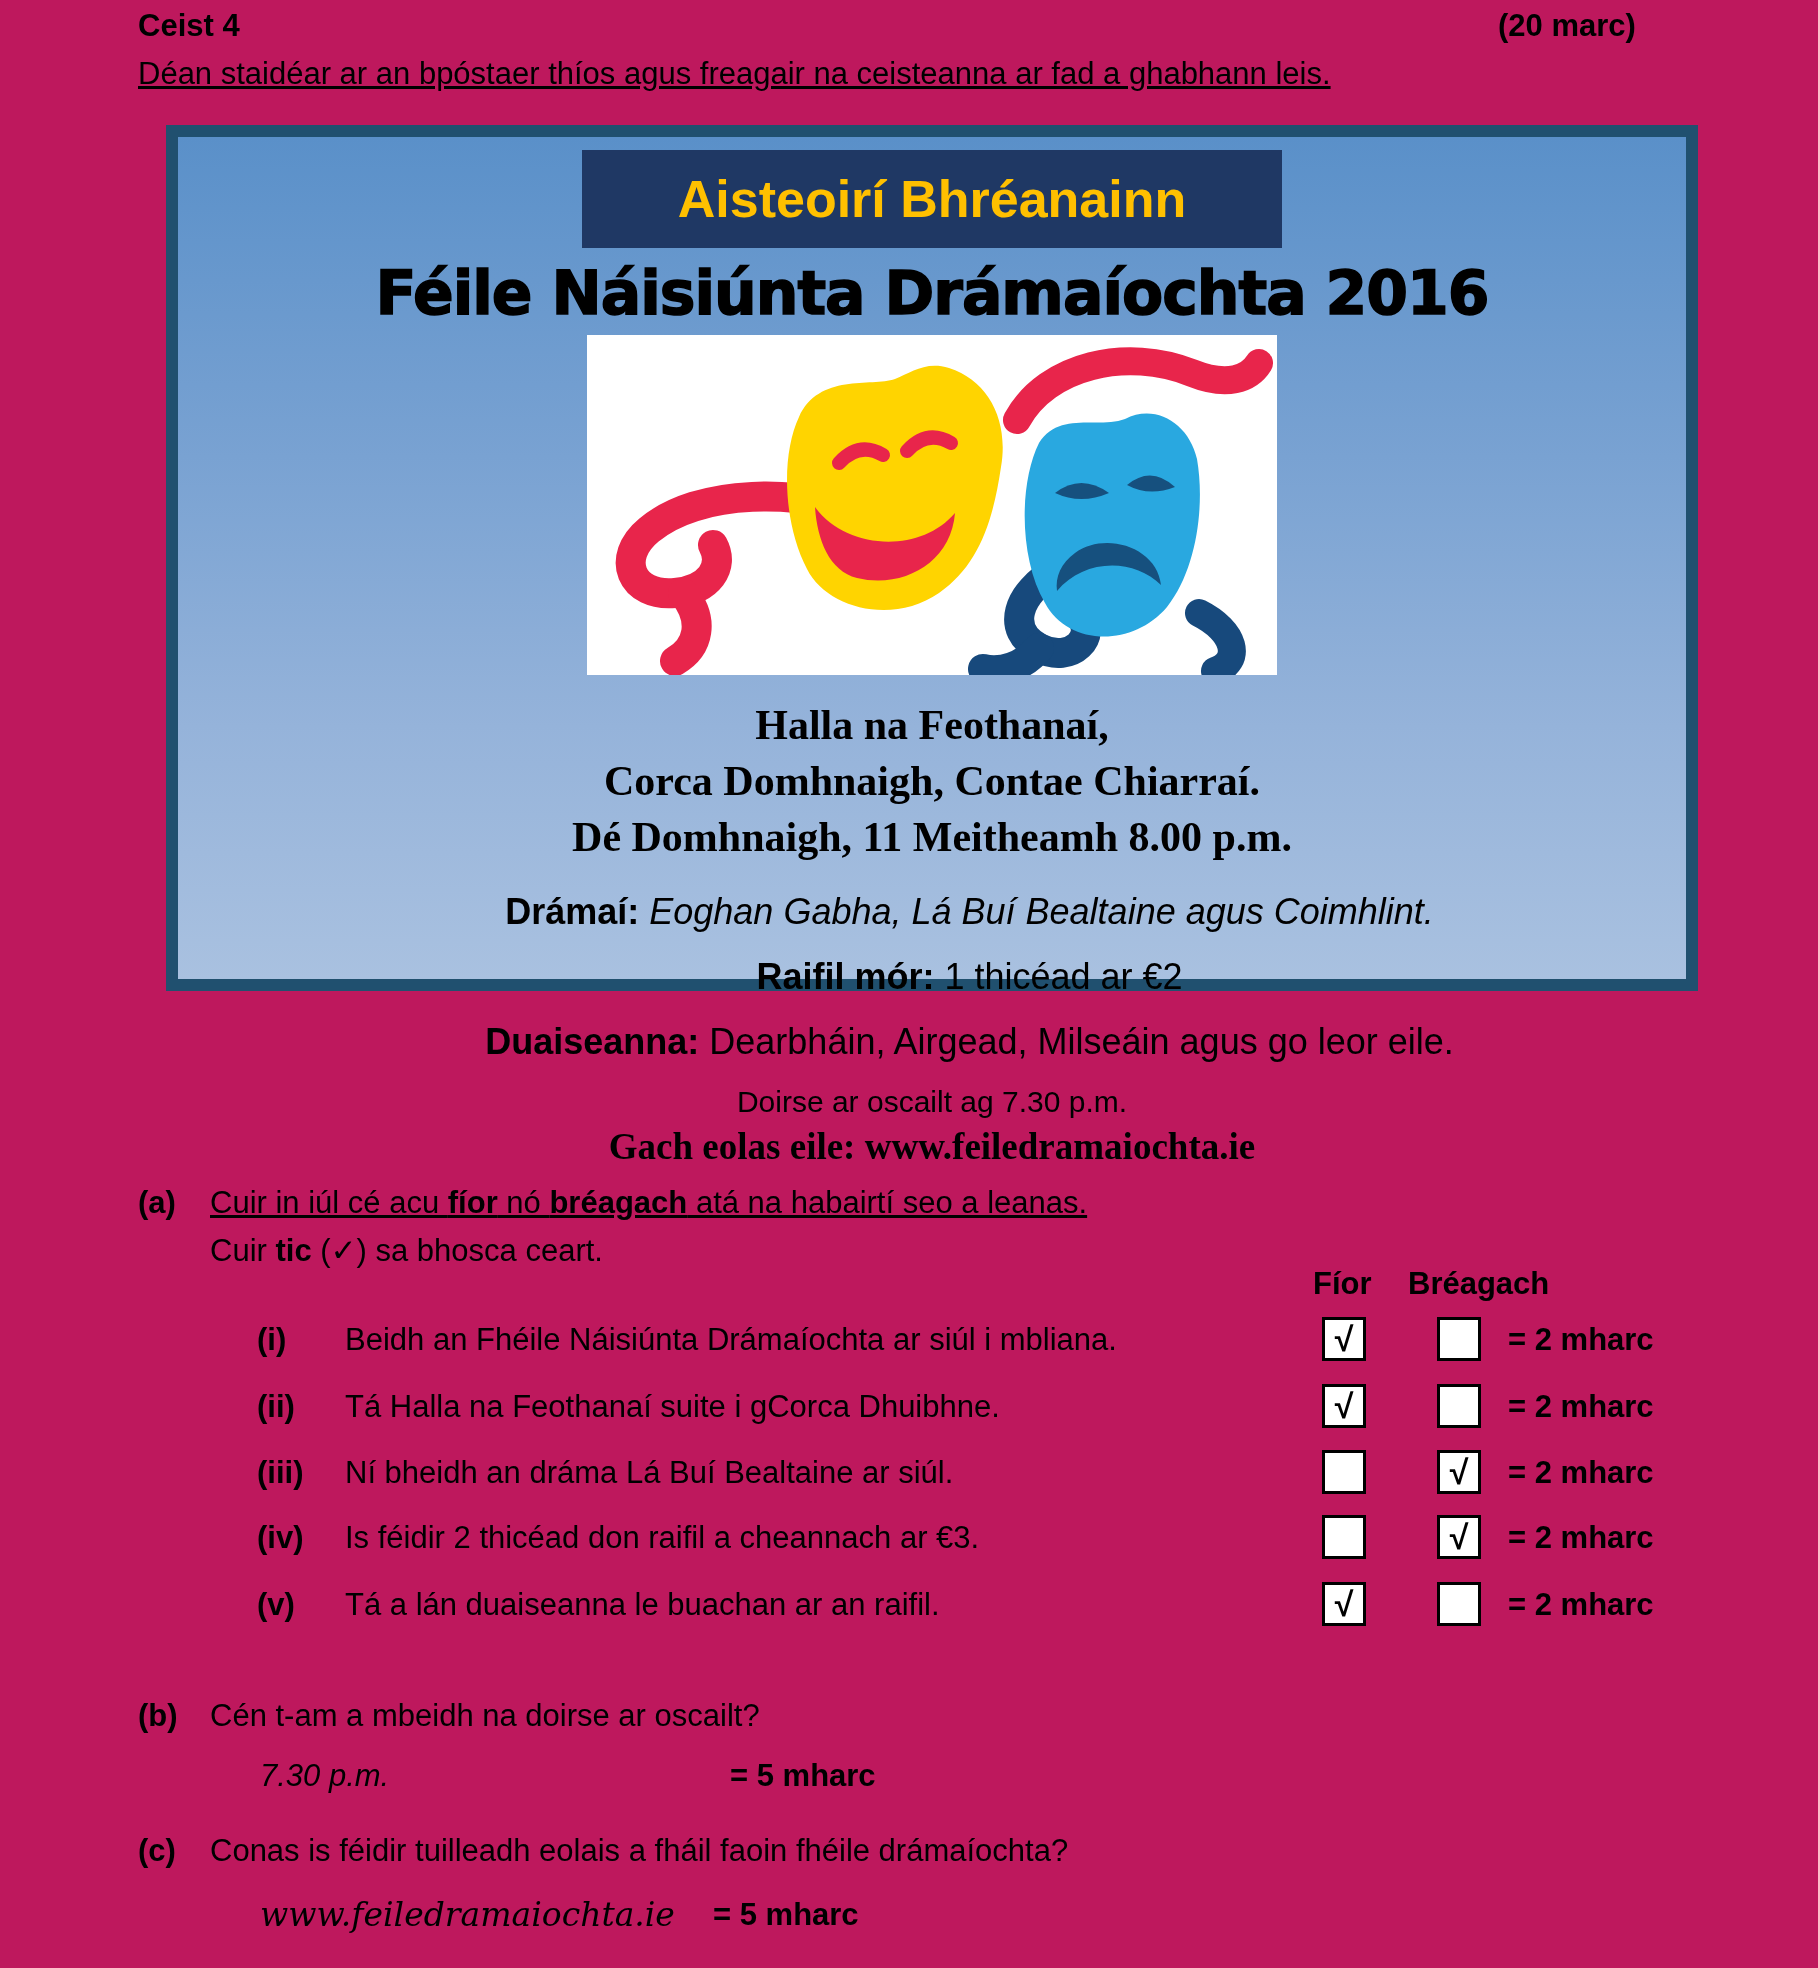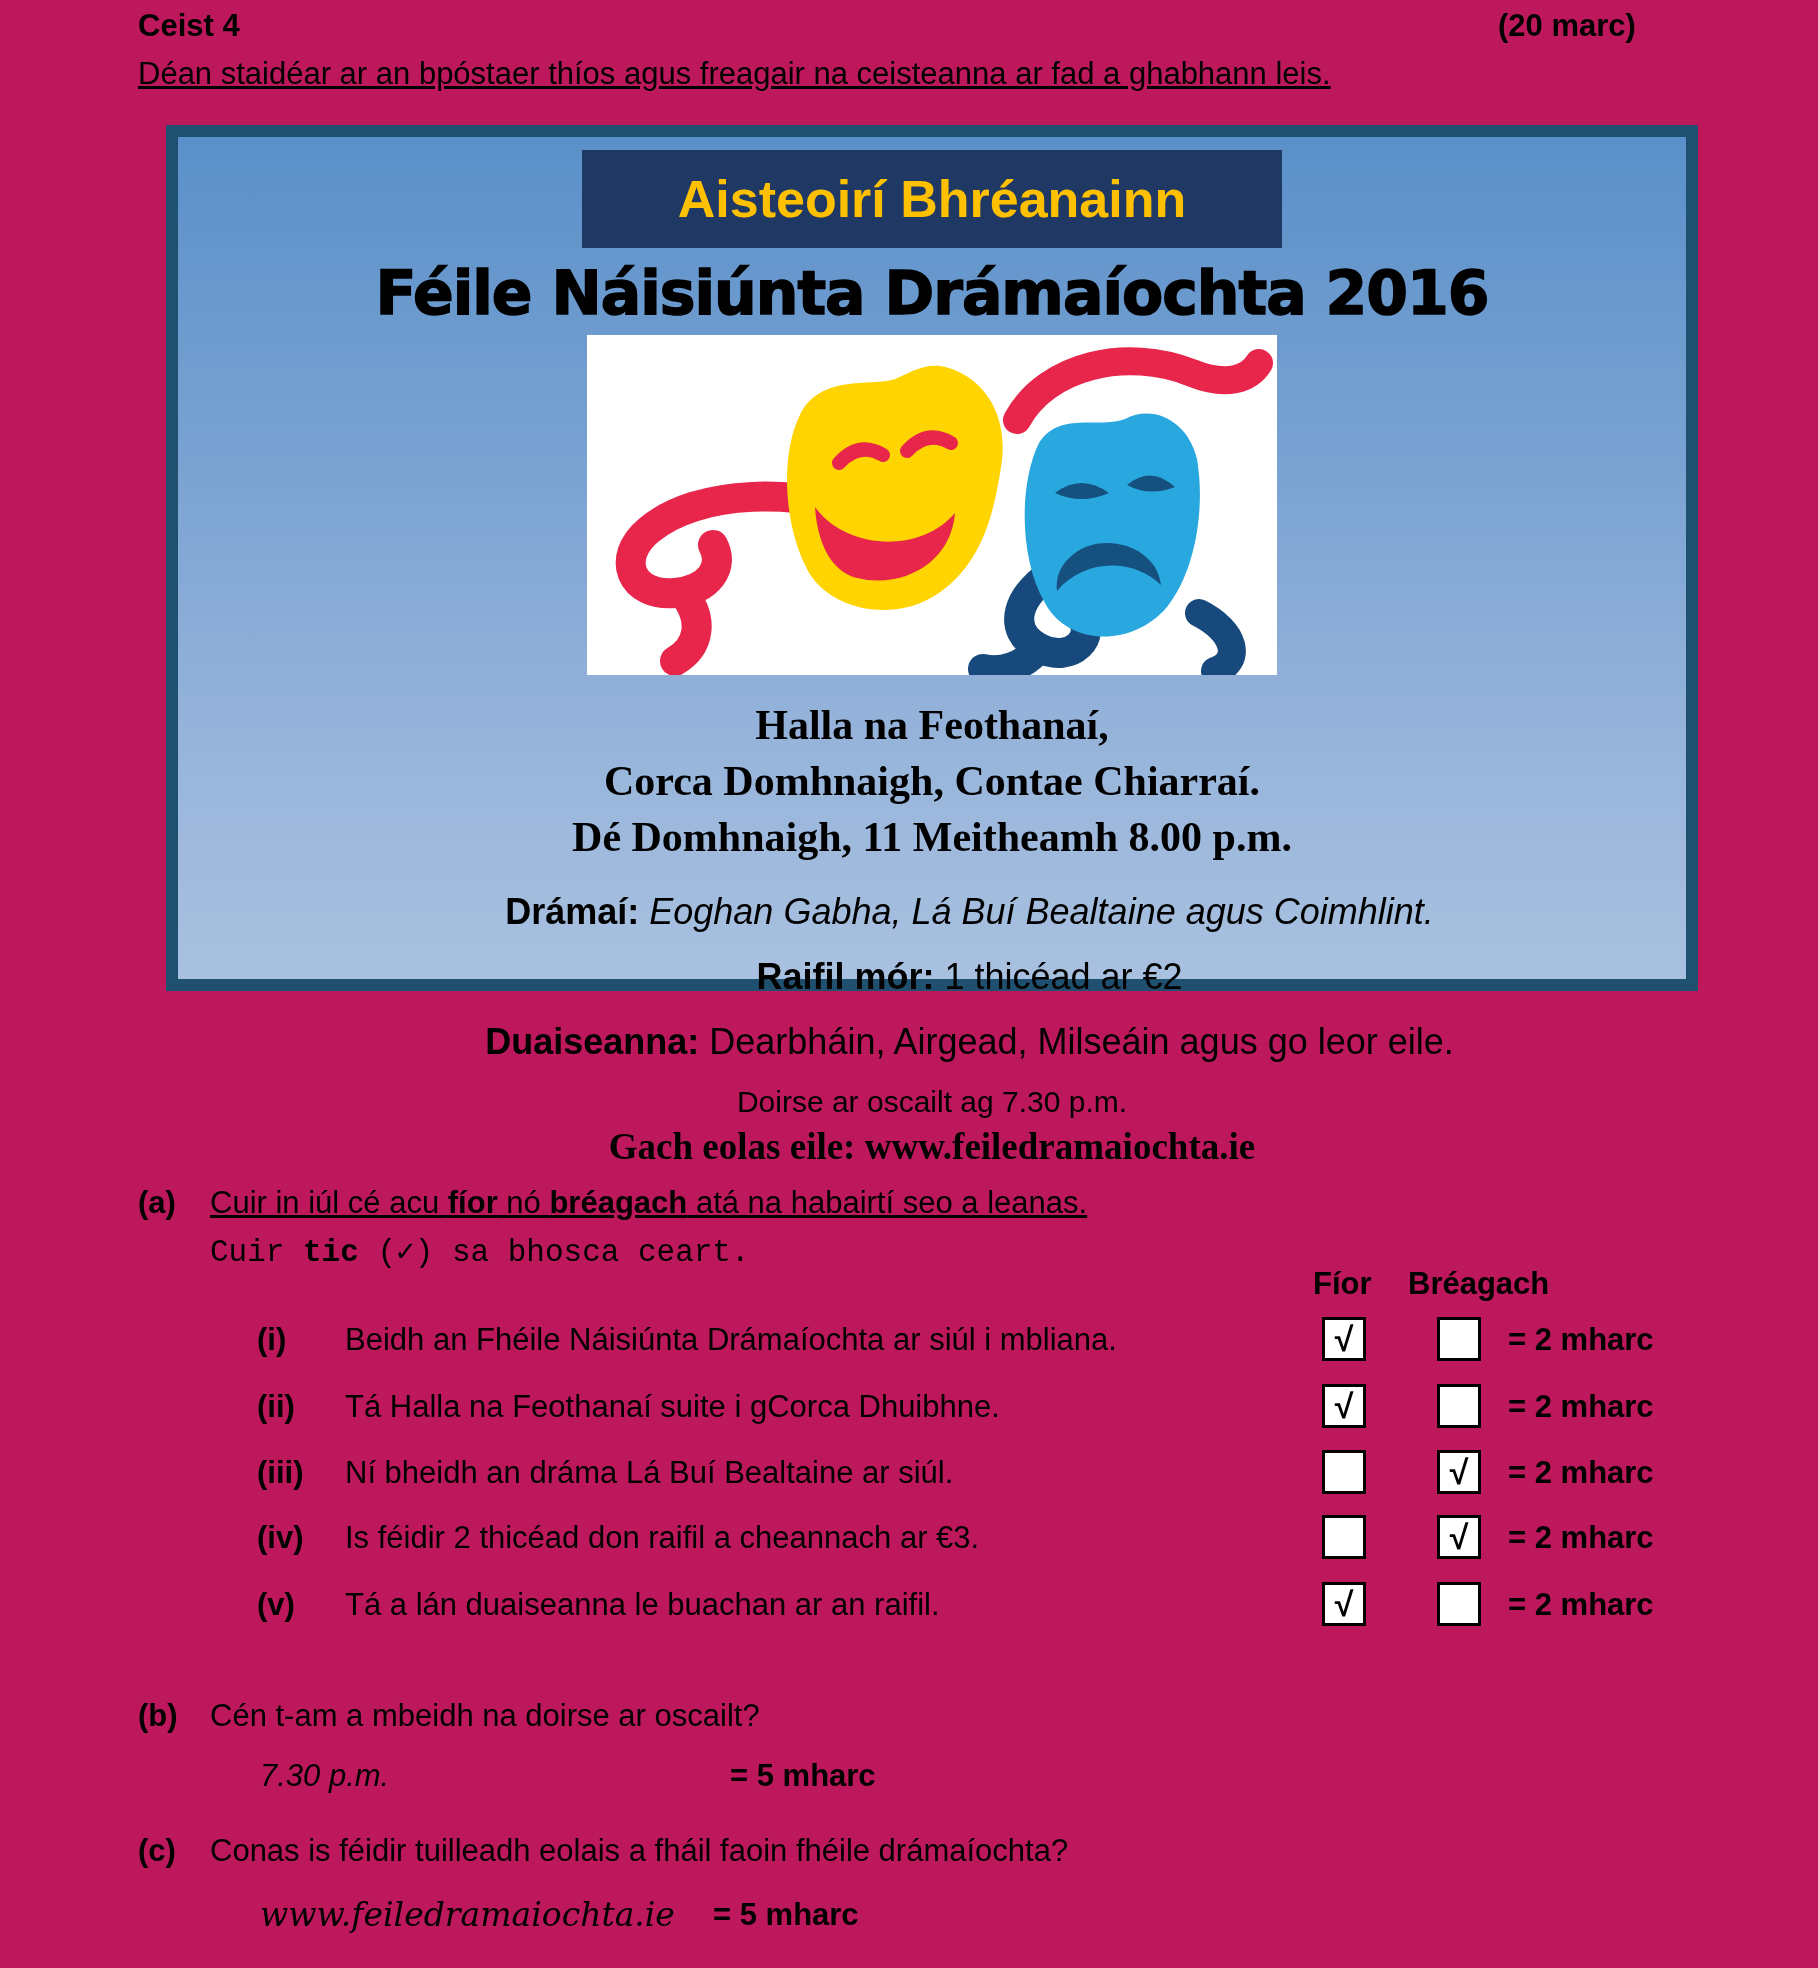--- a/index.html
+++ b/index.html
@@ -30,21 +30,21 @@
   .serifline{font-family:"Liberation Serif",serif;font-weight:bold;font-size:42px;line-height:56px;}
   .venue-block{margin-top:22px;}
   .info-block{margin-top:25px;text-align:center;padding-left:75px;}
   .info-line{font-size:36px;line-height:44px;margin-bottom:21px;}
   .doors-line{margin-top:9px;font-size:30px;}
   .gach-line{margin-top:6px;font-family:"Liberation Serif",serif;font-weight:bold;font-size:37px;}
 
   
   .pa-label{left:138px;top:1185px;font-size:31px;font-weight:bold;}
   .pa-line1{left:210px;top:1185px;font-size:31px;text-decoration:underline;}
-  .pa-line2{left:210px;top:1232px;font-size:31px;font-family:Liberation Mono, monospace;}
+  .pa-line2{left:210px;top:1232px;font-size:31px;}
   .col-head-fior{left:1313px;top:1266px;font-size:31px;font-weight:bold;}
   .col-head-breagach{left:1408px;top:1266px;font-size:31px;font-weight:bold;}
 
   .stmt-row{position:absolute;left:0;width:1818px;height:48px;}
   .stmt-num{position:absolute;left:257px;font-size:31px;font-weight:bold;line-height:48px;}
   .stmt-text{position:absolute;left:345px;font-size:31px;line-height:48px;}
   .tickbox{position:absolute;top:1px;width:44px;height:44px;box-sizing:border-box;
            border:3px solid #000;background:#fff;display:flex;align-items:center;
            justify-content:center;font-size:34px;font-weight:bold;}
   .box-fior{left:1322px;}

